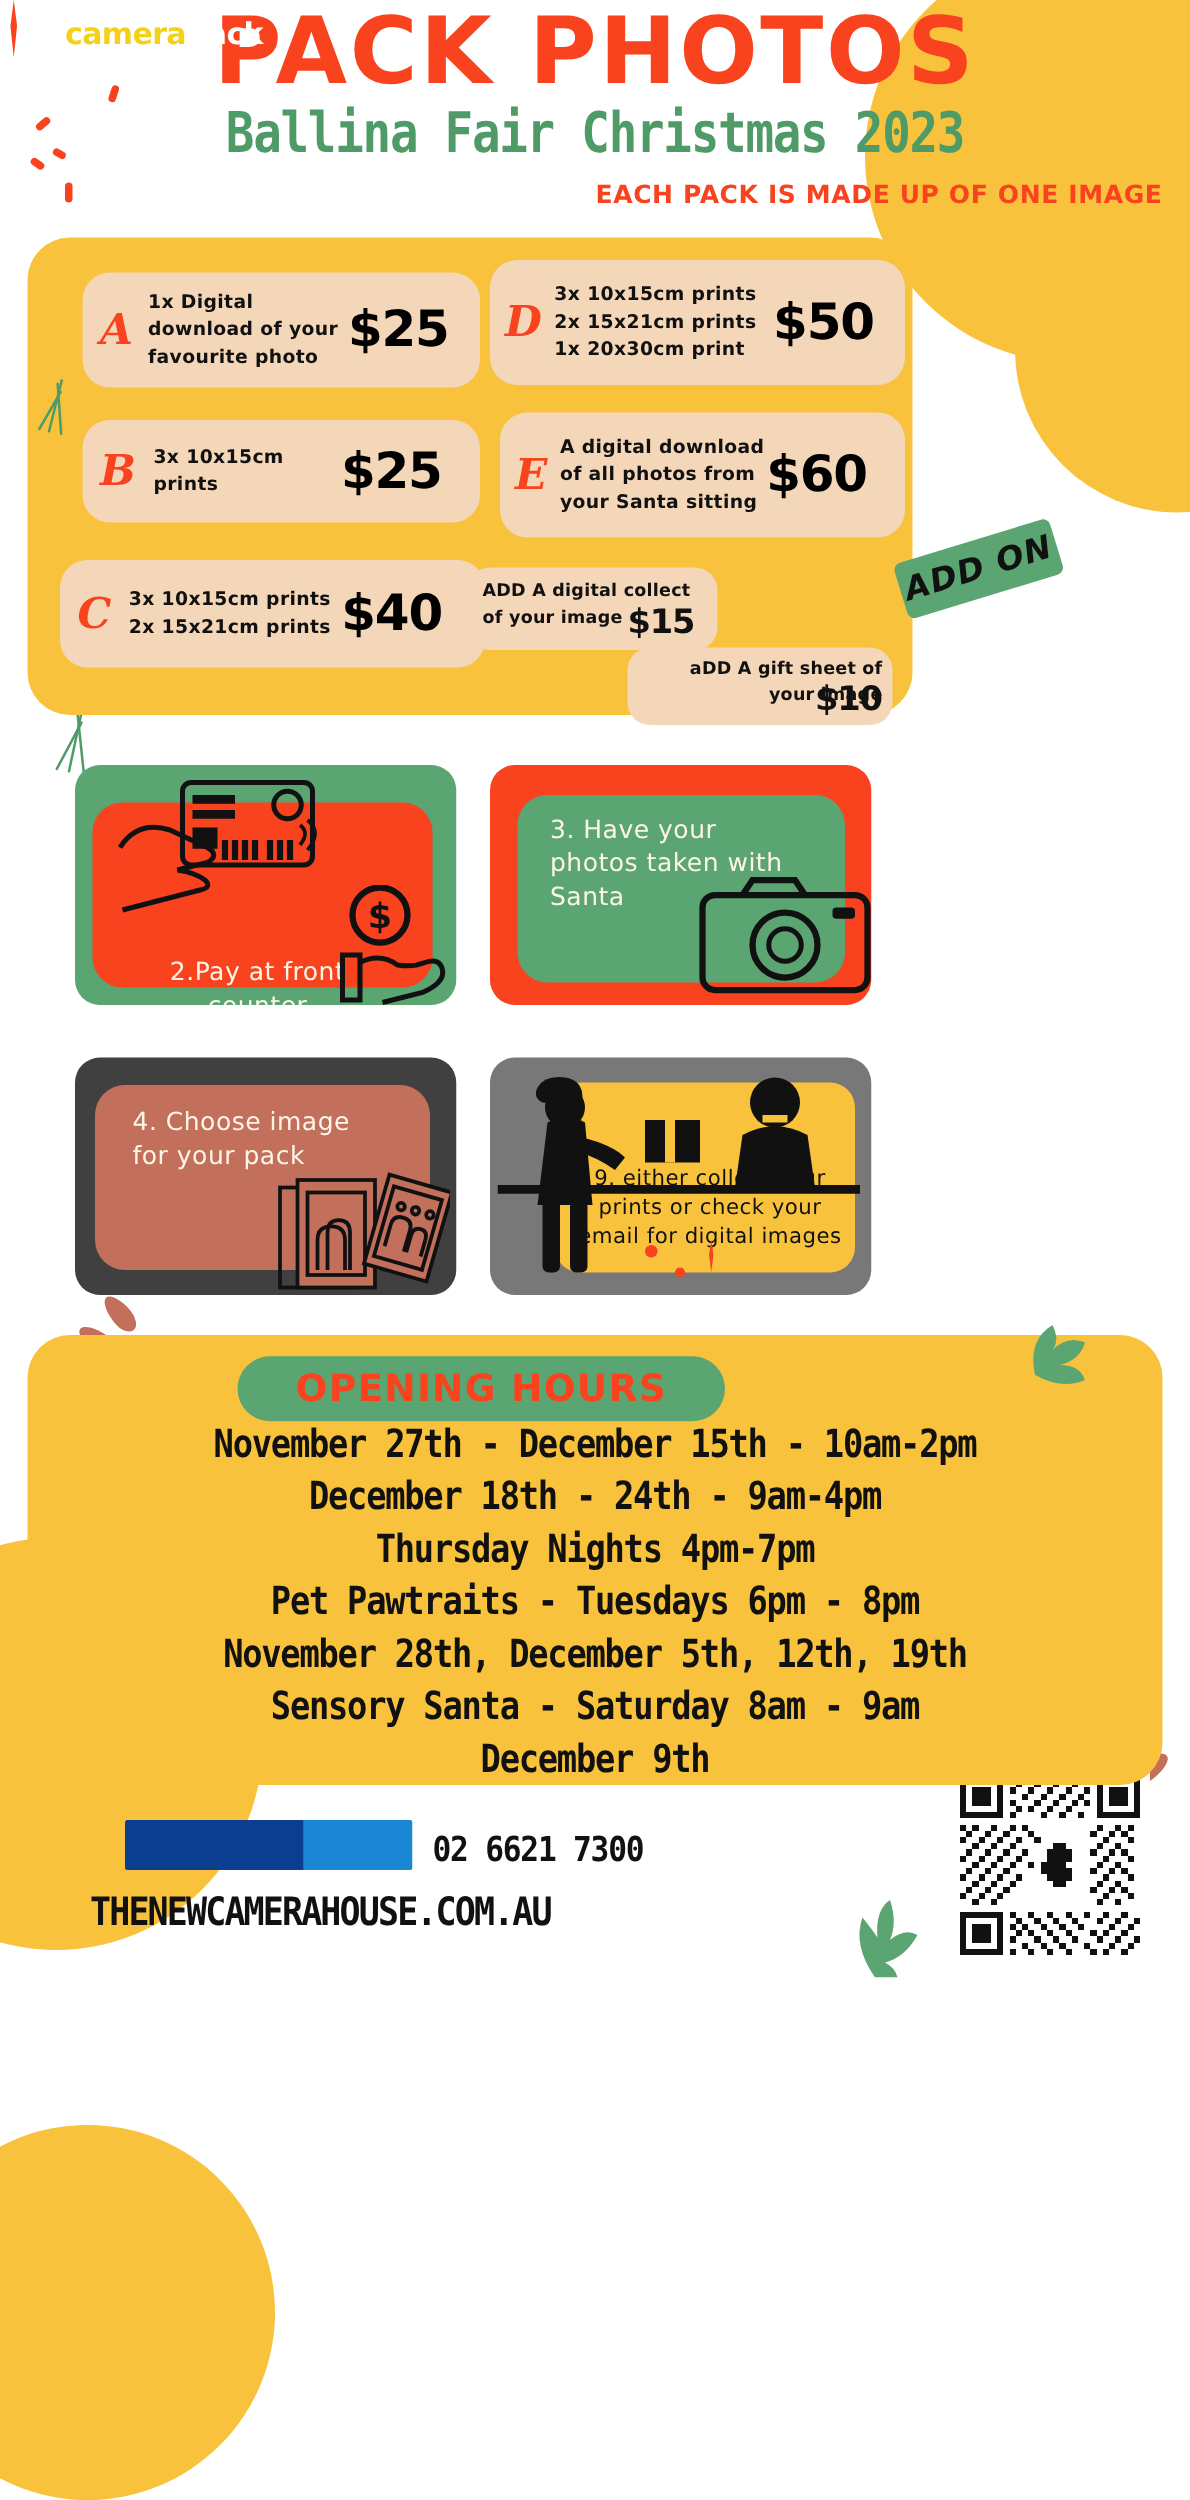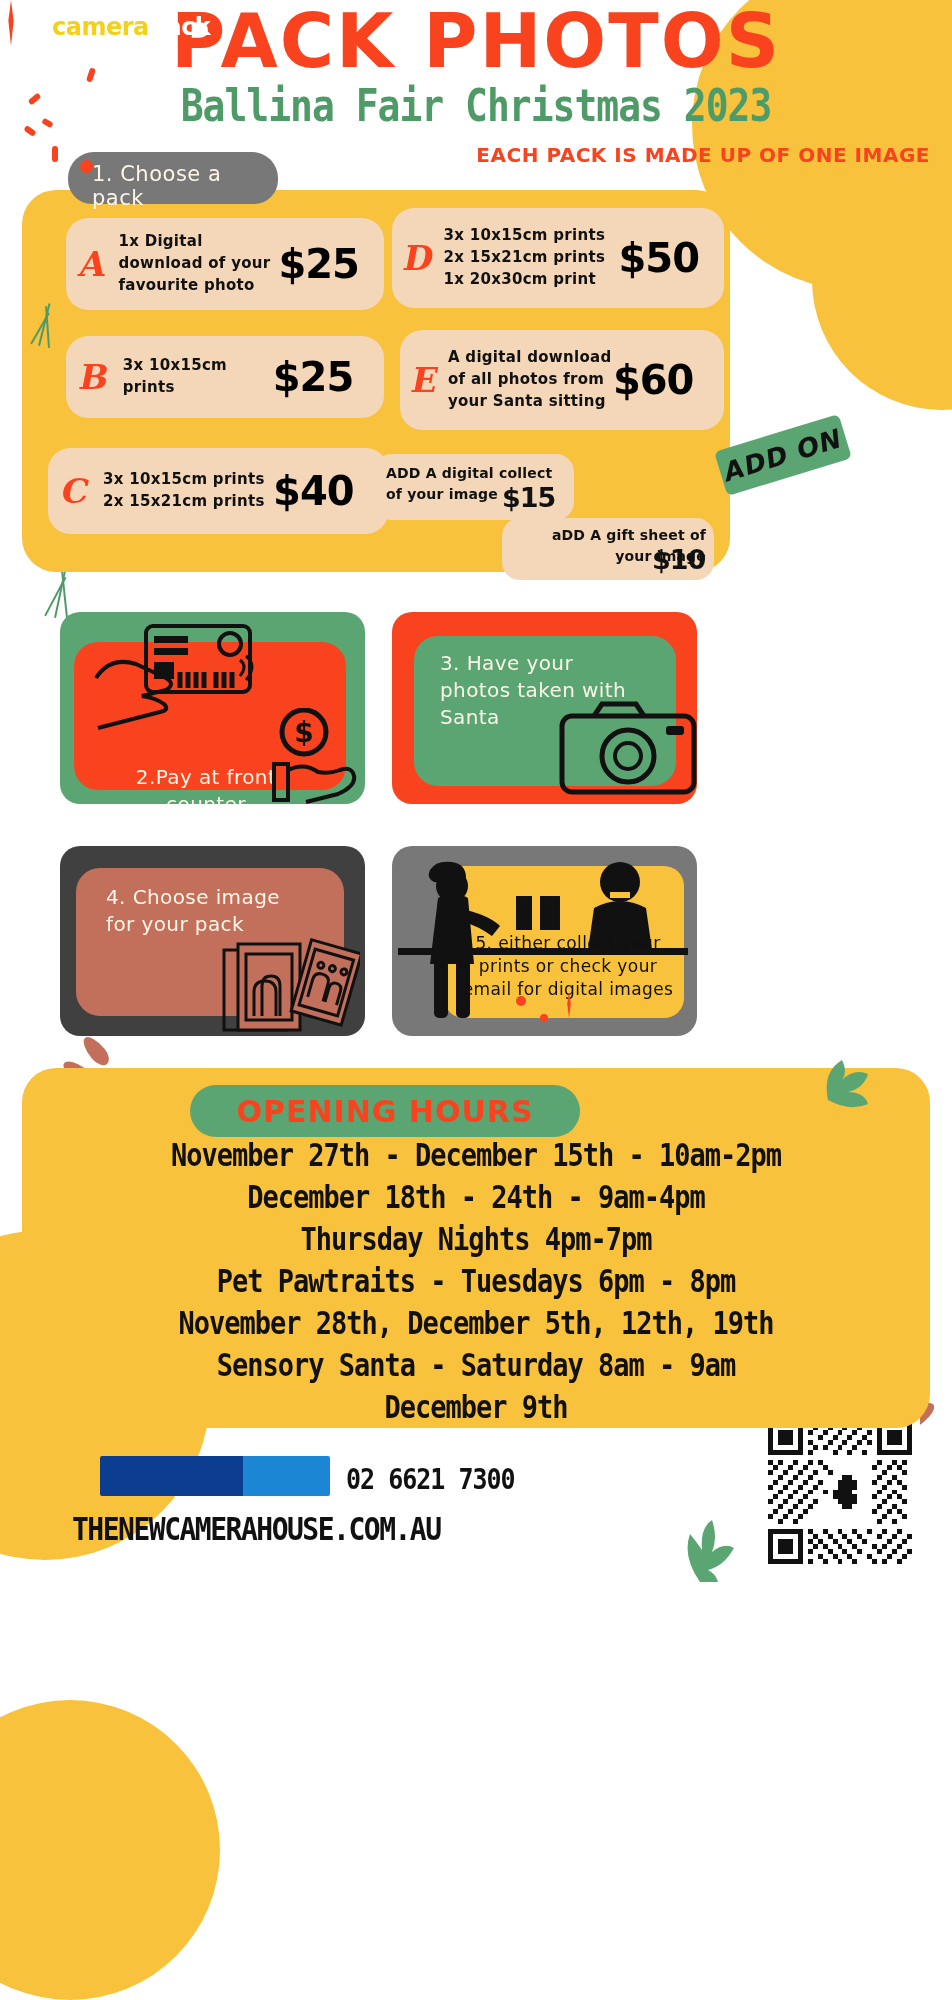--- a/index.html
+++ b/index.html
@@ -191,24 +191,20 @@
 
   <div class="spark-diamond"></div>
   <div class="spark-dot" style="left:28px;top:96px;width:13px;height:6px;transform:rotate(-40deg);"></div>
   <div class="spark-dot" style="left:42px;top:120px;width:11px;height:6px;transform:rotate(30deg);"></div>
   <div class="spark-dot" style="left:24px;top:128px;width:12px;height:6px;transform:rotate(35deg);"></div>
   <div class="spark-dot" style="left:52px;top:146px;width:6px;height:16px;"></div>
   <div class="spark-dot" style="left:88px;top:68px;width:6px;height:14px;transform:rotate(18deg);"></div>
 
   <div class="eachpack">EACH PACK IS MADE UP OF ONE IMAGE</div>
 
-  <div class="step1tag">
-    <div class="dot"></div>
-    <div class="lab">1. Choose a pack</div>
-  </div>
 
   <div class="pricepanel">
 
     <div class="grass" style="left:8px;top:118px;height:36px;transform:rotate(30deg);"></div>
     <div class="grass" style="left:16px;top:112px;height:44px;transform:rotate(14deg);"></div>
     <div class="grass" style="left:26px;top:116px;height:42px;transform:rotate(-4deg);"></div>
 
     <div class="pcard" id="card-a">
       <span class="pletter">A</span>
       <span class="pdesc" style="margin-left:12px;max-width:160px;">1x Digital download of your  favourite photo</span>
@@ -349,21 +345,21 @@
         <rect x="118" y="44" width="44" height="34"></rect>
       </g>
       <rect x="134" y="44" width="8" height="34" fill="#f9c23c"></rect>
 
       <g fill="#111">
         <circle cx="222" cy="30" r="20"></circle>
         <path d="M196 56 q26 -14 52 0 l6 42 h-64 z"></path>
       </g>
       <rect x="212" y="40" width="20" height="6" fill="#f9c23c"></rect>
     </svg>
-    <div class="steptext dark" style="left:64px;top:86px;width:224px;text-align:center;z-index:6;">5. either collect your prints or check your email for digital images</div>
+    <div class="steptext dark" style="left:64px;top:86px;width:224px;text-align:center;z-index:6;">9. either collect your prints or check your email for digital images</div>
     <div style="position:absolute;left:124px;top:150px;width:10px;height:10px;border-radius:50%;background:#f9431f;z-index:7;"></div>
     <div style="position:absolute;left:168px;top:146px;width:18px;height:26px;background:#f9431f;clip-path:polygon(50% 0,60% 45%,50% 100%,40% 45%);z-index:7;"></div>
     <div style="position:absolute;left:148px;top:168px;width:8px;height:8px;border-radius:50%;background:#f9431f;z-index:7;"></div>
   </div>
 
   <div class="petal" style="left:88px;top:1034px;width:16px;height:34px;transform:rotate(-40deg);"></div>
   <div class="petal" style="left:70px;top:1056px;width:16px;height:34px;transform:rotate(-55deg);"></div>
   <div class="petal" style="left:52px;top:1080px;width:16px;height:34px;transform:rotate(-65deg);"></div>
 
   <svg style="position:absolute;left:818px;top:1040px;width:70px;height:74px;z-index:3" viewBox="0 0 70 74">

